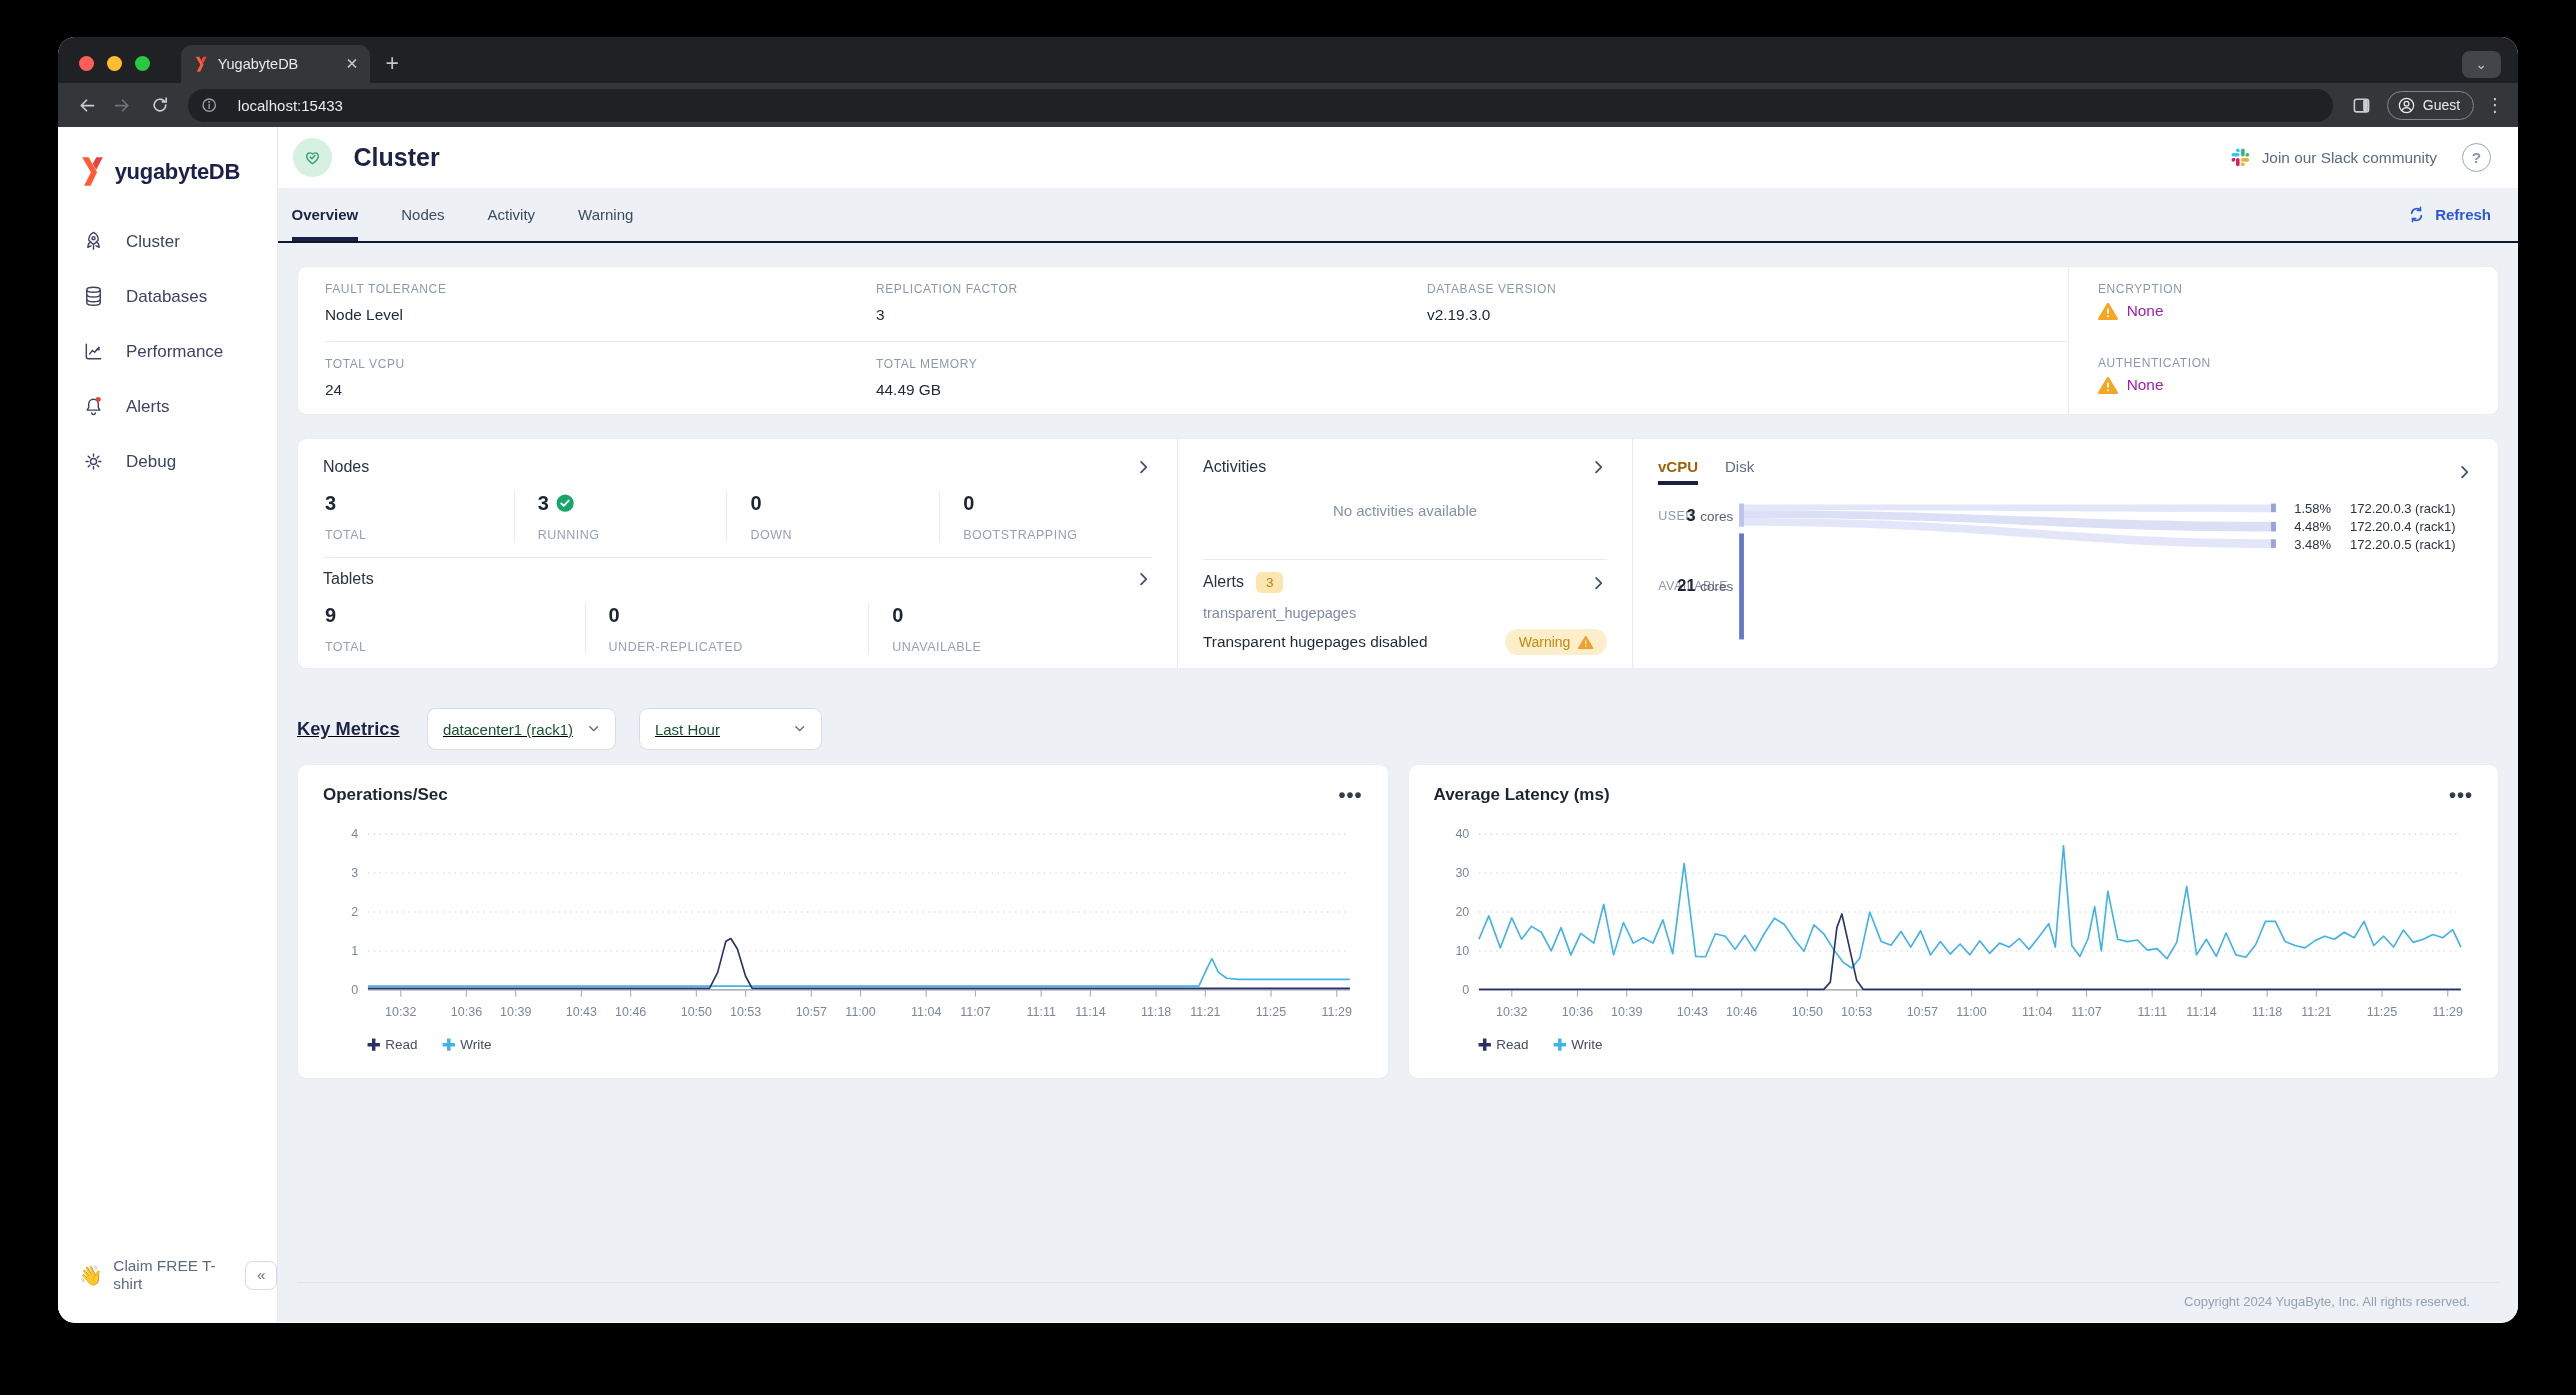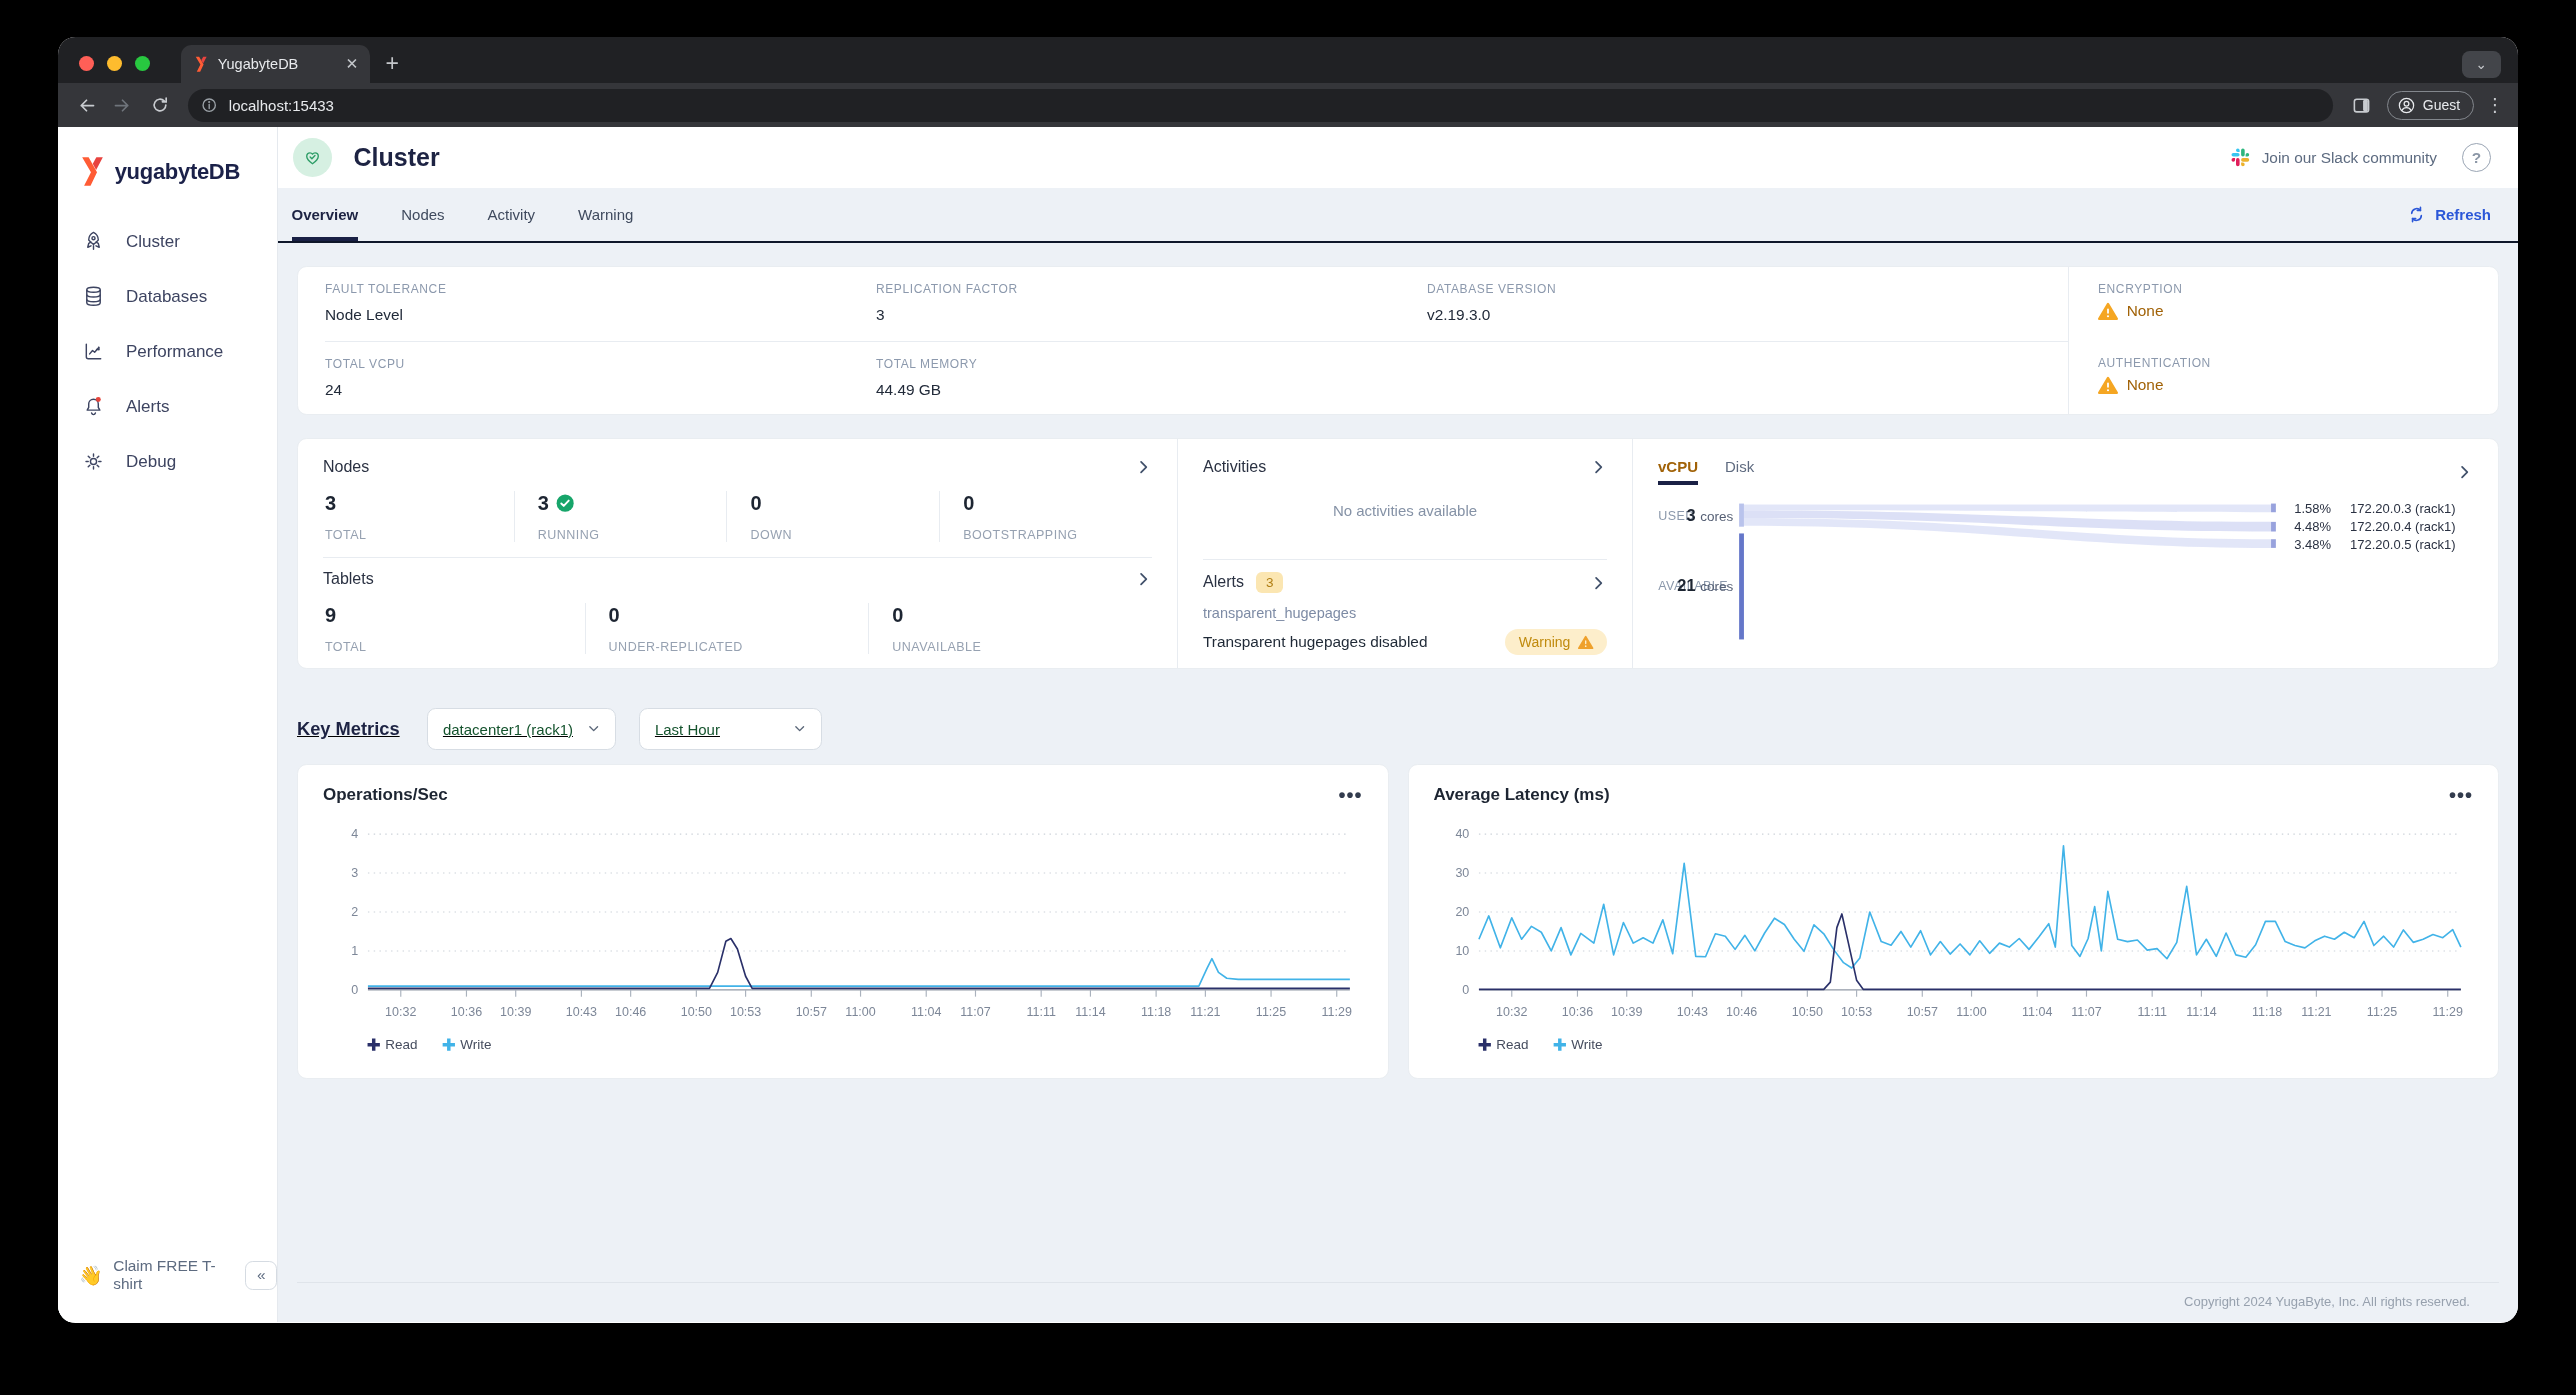--- a/index.html
+++ b/index.html
@@ -10,21 +10,21 @@
   .tabstrip { height:46px; background:#202124; display:flex; align-items:flex-end; position:relative; }
   .traffic { position:absolute; left:21px; top:19px; display:flex; gap:12.5px; }
   .traffic span { width:15.4px; height:15.4px; border-radius:50%; display:block; }
   .t-red{background:#ff5f57}.t-yellow{background:#febc2e}.t-green{background:#28c840}
   .tab { margin-left:123px; width:189px; height:38px; background:#35363a; border-radius:10.6px 10.6px 0 0; display:flex; align-items:center; padding:0 11.6px; gap:8.7px; color:#e8eaed; font-size:14.5px; }
   .tab .close { margin-left:auto; color:#c3c6ca; font-size:15.4px; }
   .newtab { color:#c3c6ca; font-size:23px; margin:0 0 7.7px 15.4px; line-height:1; }
   .tabchevron { position:absolute; right:17.4px; top:13.5px; width:39px; height:27px; background:#43454a; border-radius:7.7px; color:#c8cbcf; display:flex; align-items:center; justify-content:center; font-size:13.5px; }
   .toolbar { height:44px; background:#35363a; display:flex; align-items:center; padding:0 11.6px; gap:3.9px; }
   .navbtn { width:33px; height:33px; display:flex; align-items:center; justify-content:center; }
-  .urlbar { flex:1; height:33px; background:#202124; border-radius:16.4px; margin:0 7.7px; display:flex; align-items:center; padding:0 13.5px; gap:11px; color:#e8eaed; font-size:15px; }
+  .urlbar { flex:1; height:33px; background:#202124; border-radius:16.4px; margin:0 7.7px; display:flex; align-items:center; padding:0 13.5px; gap:20px; color:#e8eaed; font-size:15px; }
   .guest { height:29px; border:1px solid #83878d; border-radius:14.5px; color:#e8eaed; font-size:14px; display:flex; align-items:center; gap:6.7px; padding:0 12.5px 0 8.7px; margin:0 5.8px; }
   .kebab { color:#c8cbcf; font-size:18.3px; letter-spacing:0; width:23px; text-align:center; }
 
   
   .app { display:flex; height:1195px; background:#edf1f6; }
   .sidebar { width:220px; background:#fff; border-right:1px solid #e5e9ee; position:relative; flex:none; }
   .logo { display:flex; align-items:center; gap:8.7px; padding:29px 0 0 21px; }
   .logo-text { font-size:22px; font-weight:bold; color:#1b2149; letter-spacing:-0.3px; }
   .nav { margin-top:27px; }
   .nav-item { height:55px; display:flex; align-items:center; gap:21px; padding-left:24px; color:#3d4461; font-size:17px; }
@@ -53,21 +53,21 @@
 
   
   .info-card { display:flex; height:149px; }
   .info-left { flex:1; padding:0 0 0 27px; }
   .info-row { display:grid; grid-template-columns: 551px 551px 1fr; padding-top:14.5px; height:74px; }
   .info-row.second { border-top:1px solid #e8ecf1; }
   .lbl { font-size:12px; letter-spacing:0.6px; color:#8c99ad; }
   .val { font-size:15.4px; color:#222b3a; margin-top:10.6px; }
   .info-right { width:430px; border-left:1px solid #e8ecf1; padding:0 0 0 29px; }
   .sec-cell { padding-top:14.5px; height:74px; }
-  .warnval { display:flex; align-items:center; gap:8.7px; margin-top:6.7px; font-size:15.4px; color:#a16207; }
+  .warnval { display:flex; align-items:center; gap:8.7px; margin-top:6.7px; font-size:15.4px; color:#a21caf; }
 
   
   .cards-row { display:flex; margin-top:23px; height:231px; }
   .sec { padding:19px 25px; min-width:0; }
   .sec + .sec { border-left:1px solid #e8ecf1; }
   .sec-nodes { flex:0 0 879px; }
   .sec-act { flex:0 0 455px; }
   .sec-vcpu { flex:1; }
   .titlerow { display:flex; align-items:center; justify-content:space-between; }
   .cardtitle { font-size:16px; color:#2a3142; }

